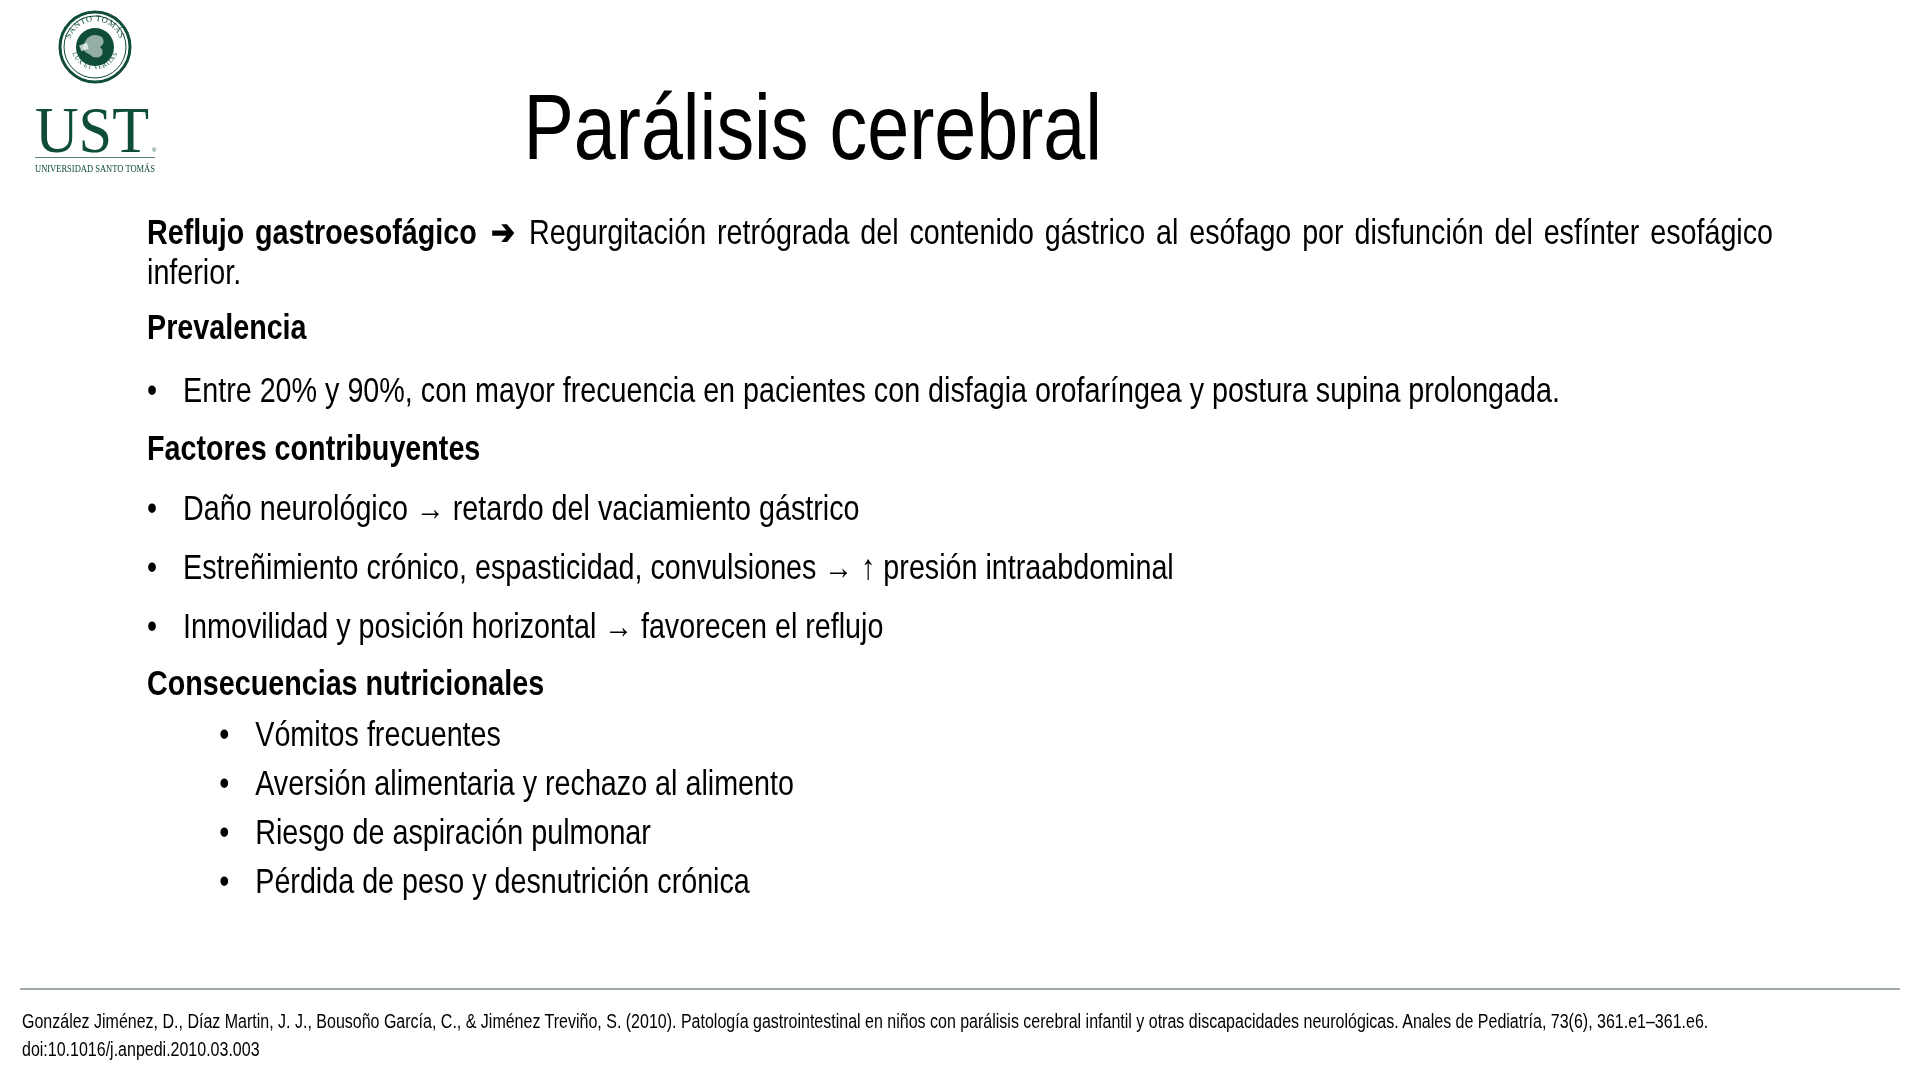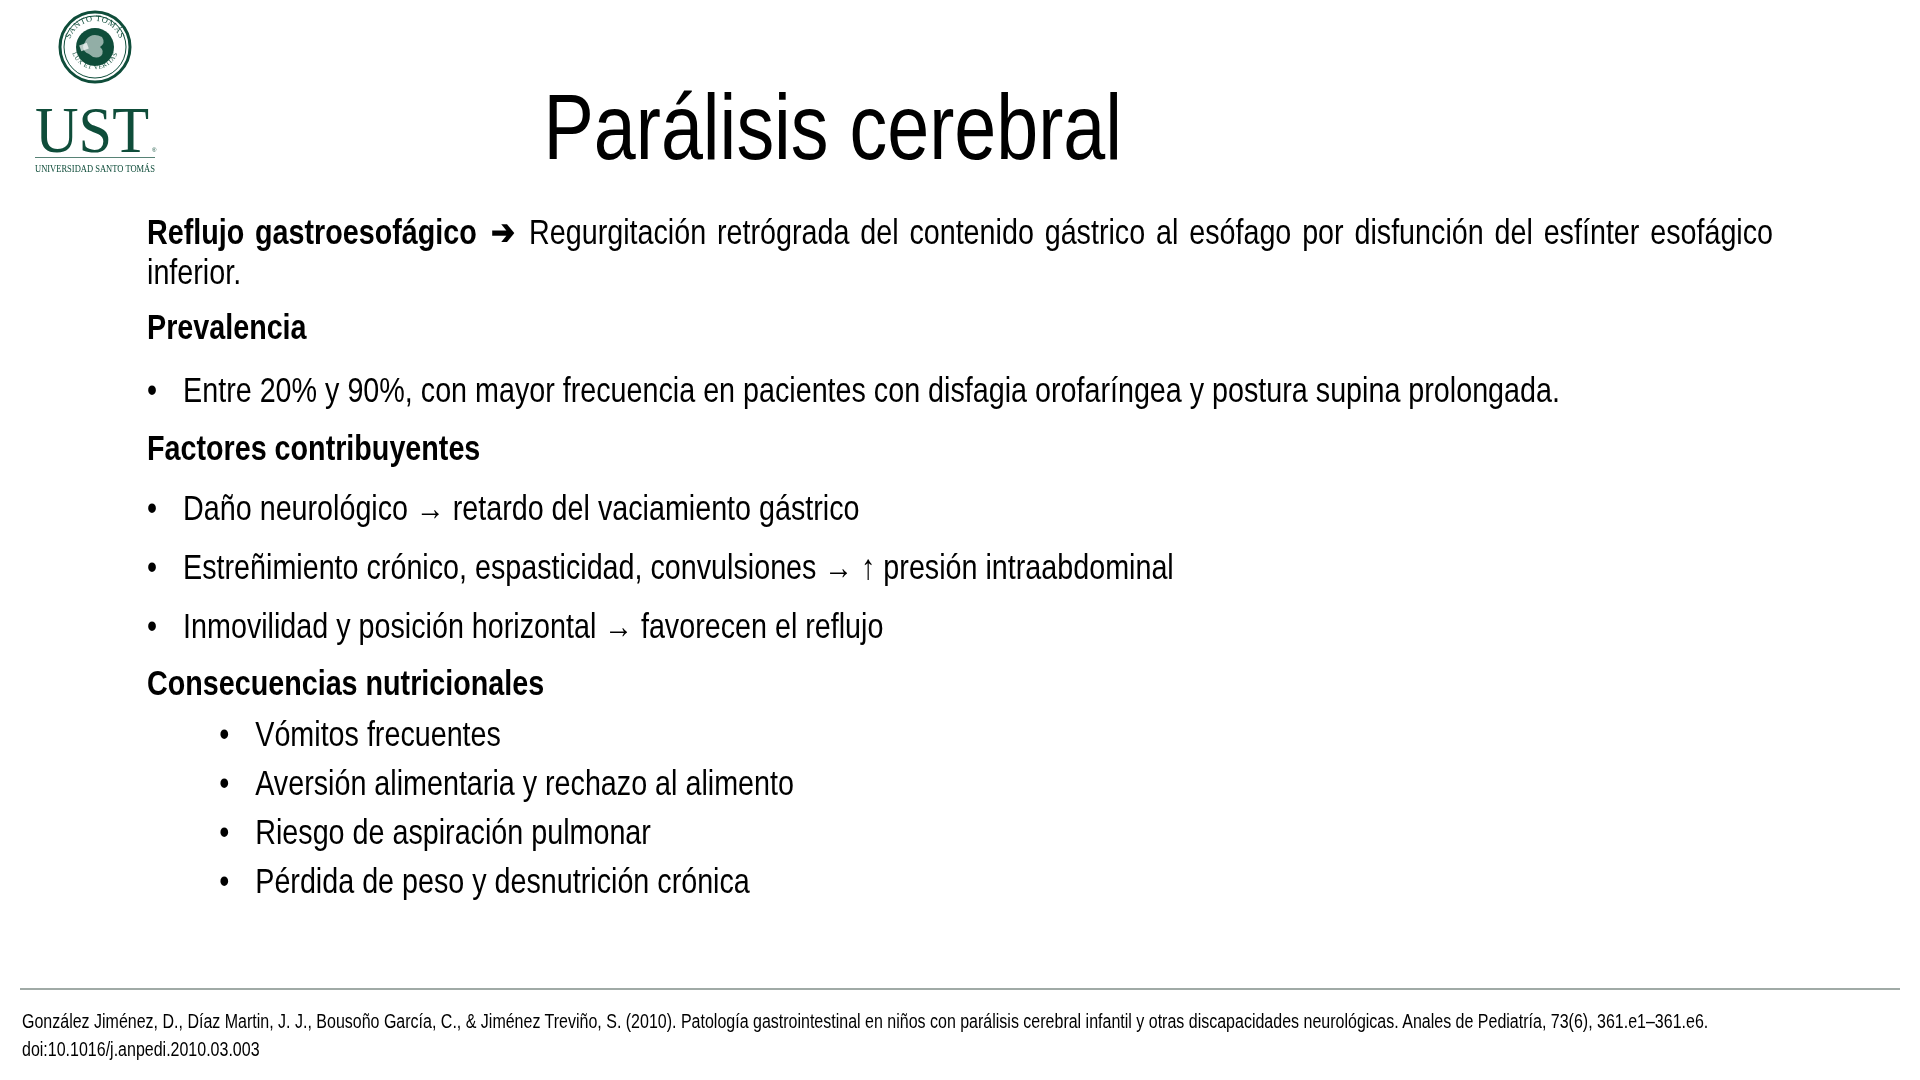--- a/index.html
+++ b/index.html
@@ -1,20 +1,20 @@
 <!DOCTYPE html>
 <html><head>
 <meta charset="utf-8">
 <style>
   html, body { margin:0; padding:0; }
   body { width:1920px; height:1080px; position:relative; background:#ffffff; overflow:hidden;
          font-family:"Liberation Sans", sans-serif; color:#000; }
   .logo { position:absolute; left:0; top:0; width:200px; height:190px; }
   .logo svg { display:block; }
-  .title-wrap { position:absolute; left:0; top:72px; width:1580px; height:110px; text-align:center;padding-left:20px; }
+  .title-wrap { position:absolute; left:0; top:72px; width:1580px; height:110px; text-align:center; }
   .title { display:inline-block; font-size:92px; line-height:110px; transform:scaleX(0.82); transform-origin:center;
            margin-left:45px; white-space:nowrap; }
   .content { position:absolute; left:147px; top:212px; width:1983px; transform:scaleX(0.82); transform-origin:left top; font-size:35px; }
   .intro { text-align:justify; line-height:40px; margin:0; }
   .intro b { font-weight:bold; }
   .arrow { font-weight:bold; display:inline-block; padding:0 4px; }
   .heading { font-weight:bold; margin:0; line-height:40px; }
   .bul { position:relative; padding-left:44px; line-height:40px; margin:0; white-space:nowrap; }
   .bul .dot { position:absolute; left:0; top:0; width:44px; }
   .sub { position:relative; padding-left:132px; line-height:49px; margin:0; white-space:nowrap; }

